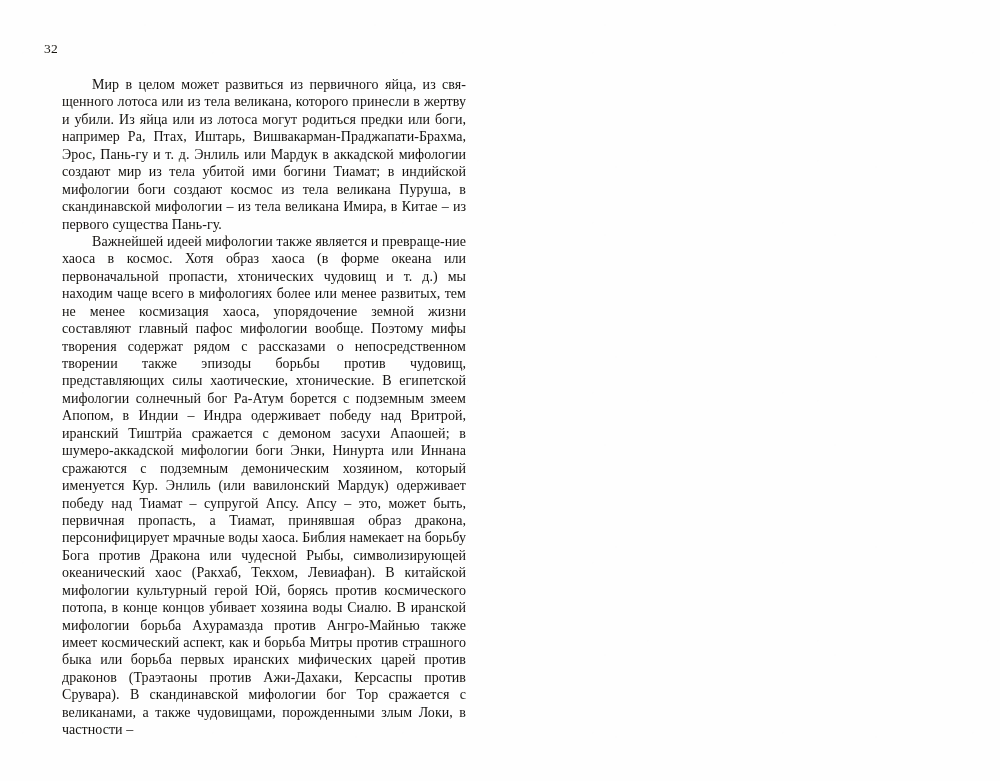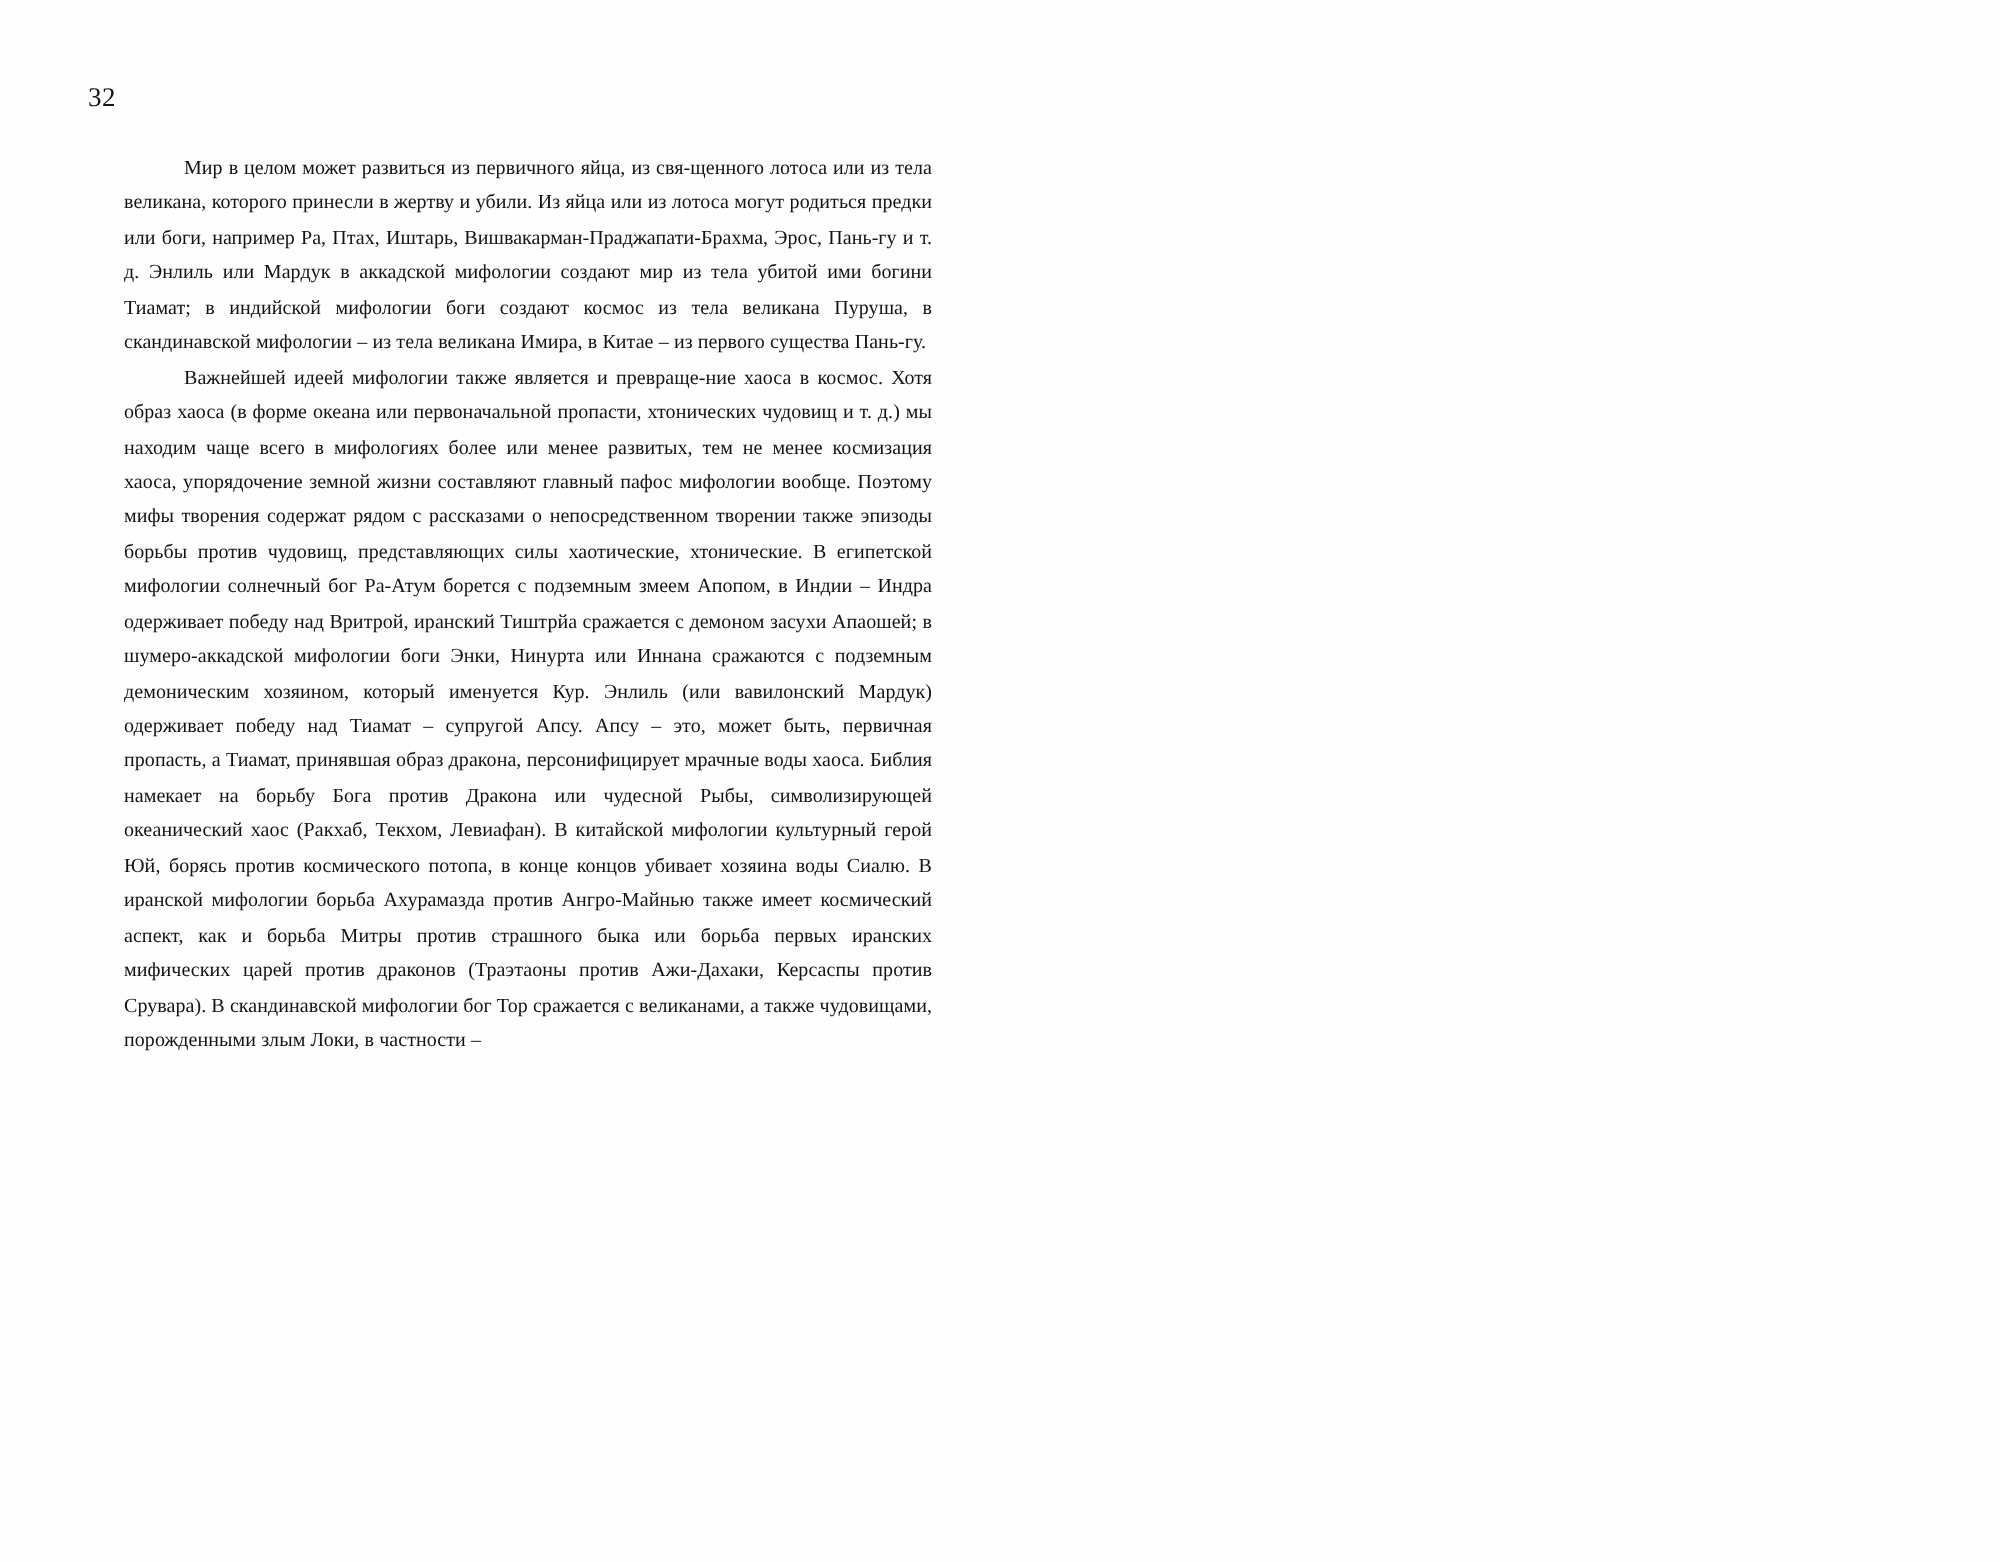--- a/index.html
+++ b/index.html
@@ -49,21 +49,21 @@
     color: #17150f;
   }
 
   .head-left-folio  { left: 44px;  }
 
   
   .column {
     position: absolute;
     top: 76px;
     width: 404px;
-    font-size: 10px;
+    font-size: 14px;
     line-height: 17.43px;
     text-align: justify;
     text-justify: inter-word;
     hyphens: manual;
     letter-spacing: .003em;
     word-spacing: .005em;
   }
   .column-left  { left: 62px;  }
 
   .column p {

